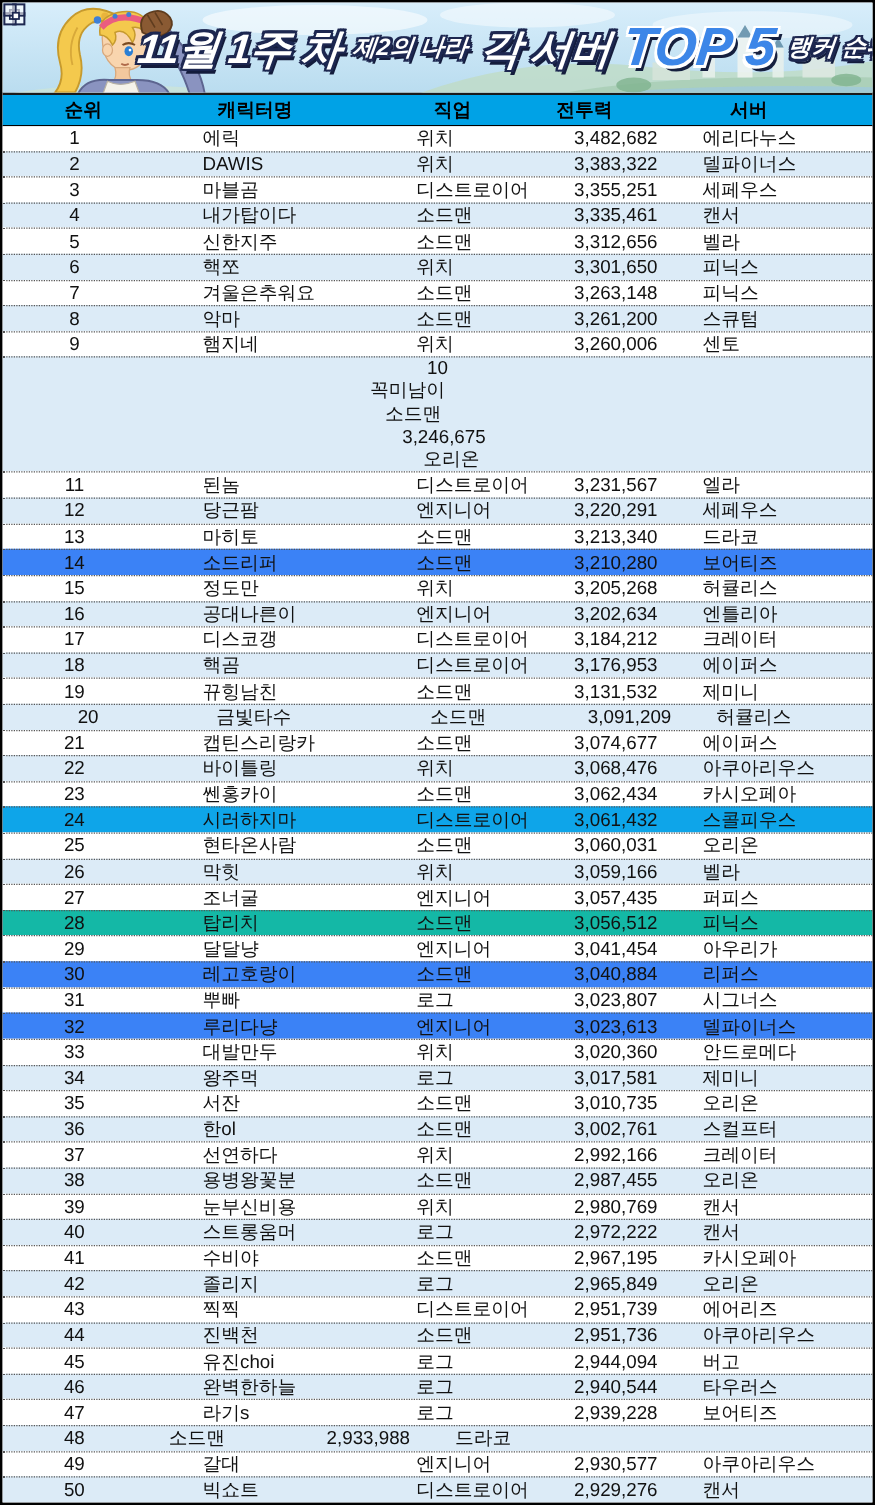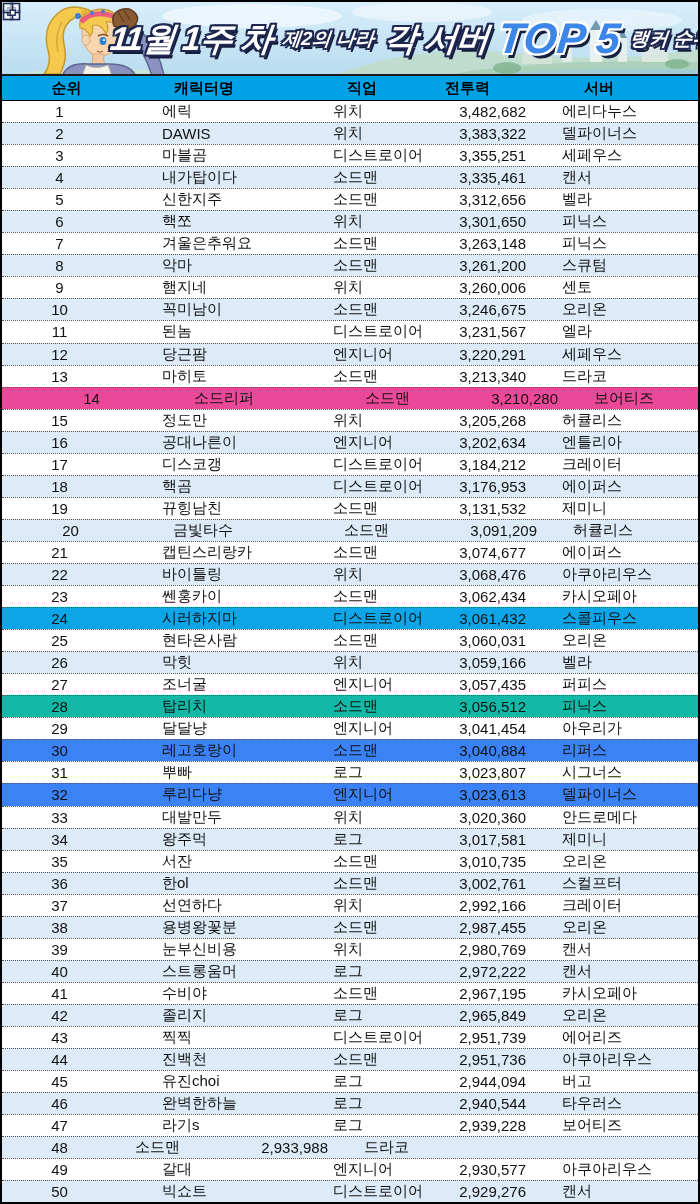--- a/index.html
+++ b/index.html
@@ -229,21 +229,21 @@
       <div class="cell c-power">3,261,200</div>
       <div class="cell c-server">스큐텀</div>
     </div>
       <div class="row">
       <div class="cell c-rank">9</div>
       <div class="cell c-name">햄지네</div>
       <div class="cell c-job">위치</div>
       <div class="cell c-power">3,260,006</div>
       <div class="cell c-server">센토</div>
     </div>
-      <div class="row alt" style="background: rgb(220, 235, 247);">
+      <div class="row alt" style="background: rgb(220, 235, 247); flex-direction: column;">
       <div class="cell c-rank">10</div>
       <div class="cell c-name">꼭미남이</div>
       <div class="cell c-job">소드맨</div>
       <div class="cell c-power">3,246,675</div>
       <div class="cell c-server">오리온</div>
     </div>
       <div class="row">
       <div class="cell c-rank">11</div>
       <div class="cell c-name">된놈</div>
       <div class="cell c-job">디스트로이어</div>
@@ -257,21 +257,21 @@
       <div class="cell c-power">3,220,291</div>
       <div class="cell c-server">세페우스</div>
     </div>
       <div class="row">
       <div class="cell c-rank">13</div>
       <div class="cell c-name">마히토</div>
       <div class="cell c-job">소드맨</div>
       <div class="cell c-power">3,213,340</div>
       <div class="cell c-server">드라코</div>
     </div>
-      <div class="row alt" style="background: #ec4899; padding-left: 32px;">
+      <div class="row alt" style="background: #3b82f6;">
       <div class="cell c-rank">14</div>
       <div class="cell c-name">소드리퍼</div>
       <div class="cell c-job">소드맨</div>
       <div class="cell c-power">3,210,280</div>
       <div class="cell c-server">보어티즈</div>
     </div>
       <div class="row">
       <div class="cell c-rank">15</div>
       <div class="cell c-name">정도만</div>
       <div class="cell c-job">위치</div>

